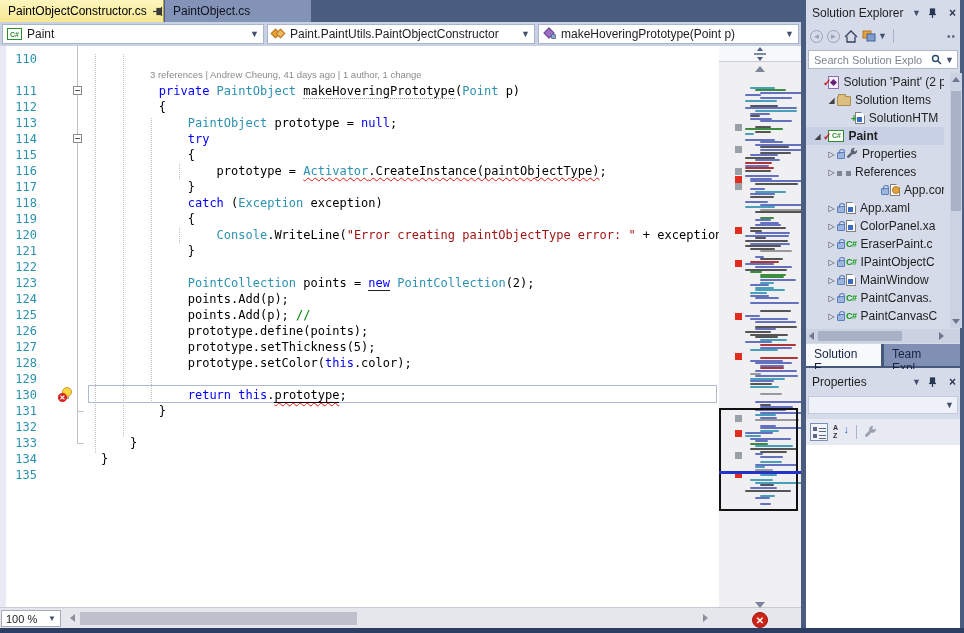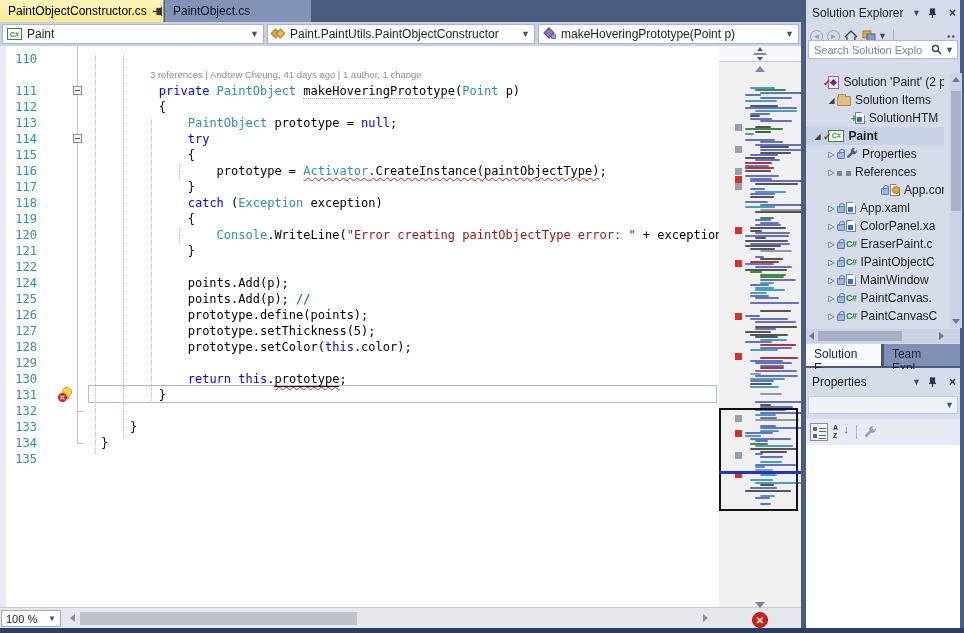--- a/index.html
+++ b/index.html
@@ -81,21 +81,21 @@
 
   
   .vsep{position:absolute;left:801px;top:0;width:5px;height:628px;background:#4a5d80;}
   .redge{position:absolute;left:960px;top:0;width:4px;height:628px;background:#4a5d80;}
   .sidebar{position:absolute;left:806px;top:0;width:154px;height:628px;background:#d5dbe9;}
 
   .se-title{position:absolute;left:0;top:0;width:154px;height:24px;display:flex;align-items:center;padding:2px 4px 0 6px;}
   .se-toolbar{position:absolute;left:0;top:24px;width:154px;height:24px;display:flex;align-items:center;gap:4px;padding:0 4px;}
   .navcirc{width:13px;height:13px;border-radius:50%;border:1px solid #98a2b8;color:#98a2b8;font-size:8px;line-height:11px;text-align:center;}
   .tbsep{width:1px;height:14px;background:#aab3c8;margin:0 2px;}
-  .se-search{position:absolute;left:2px;top:40px;width:150px;height:19px;background:#fff;border:1px solid #b0b8cc;
+  .se-search{position:absolute;left:2px;top:50px;width:150px;height:19px;background:#fff;border:1px solid #b0b8cc;
              display:flex;align-items:center;padding:0 3px;}
   .se-search input{border:none;outline:none;flex:1;min-width:0;font-family:"Liberation Sans",sans-serif;font-size:11px;color:#333;background:transparent;}
   .se-search input::placeholder{color:#7d8496;opacity:1;}
   .tree{position:absolute;left:0;top:73px;width:138px;height:255px;overflow:hidden;}
   .trow{position:relative;height:18px;display:flex;align-items:center;white-space:nowrap;overflow:hidden;width:154px;}
   .trow.sel{background:#c7d0e5;}
   .trow .lbl{margin-left:4px;}
   .trow .lbl.b{font-weight:bold;}
   .exp{display:inline-block;width:11px;font-size:8px;color:#444;flex:0 0 11px;text-align:center;}
   .chk{color:#c41e1e;font-weight:bold;font-size:10px;margin-right:-3px;z-index:2;}
@@ -216,20 +216,21 @@
         <div class="crow"><span class="ln">113</span><span class="ct"><span class="pl">            </span><span class="ty">PaintObject</span><span class="pl"> prototype = </span><span class="kw">null</span><span class="pl">;</span></span></div>
         <div class="crow"><span class="ln">114</span><span class="ct"><span class="pl">            </span><span class="kw">try</span></span></div>
         <div class="crow"><span class="ln">115</span><span class="ct"><span class="pl">            {</span></span></div>
         <div class="crow"><span class="ln">116</span><span class="ct"><span class="pl">                prototype = </span><span class="tysq">Activator</span><span class="sq">.CreateInstance(paintObjectType)</span><span class="pl">;</span></span></div>
         <div class="crow"><span class="ln">117</span><span class="ct"><span class="pl">            }</span></span></div>
         <div class="crow"><span class="ln">118</span><span class="ct"><span class="pl">            </span><span class="kw">catch</span><span class="pl"> (</span><span class="ty">Exception</span><span class="pl"> exception)</span></span></div>
         <div class="crow"><span class="ln">119</span><span class="ct"><span class="pl">            {</span></span></div>
         <div class="crow"><span class="ln">120</span><span class="ct"><span class="pl">                </span><span class="ty">Console</span><span class="pl">.WriteLine(</span><span class="str">"Error creating paintObjectType error: "</span><span class="pl"> + exception.Mes</span></span></div>
         <div class="crow"><span class="ln">121</span><span class="ct"><span class="pl">            }</span></span></div>
         <div class="crow"><span class="ln">122</span><span class="ct"></span></div>
+        <div class="crow"><span class="ln">123</span><span class="ct"><span class="pl">            </span><span class="ty">PointCollection</span><span class="pl"> points = </span><span class="kwu">new</span><span class="pl"> </span><span class="ty">PointCollection</span><span class="pl">(2);</span></span></div>
         <div class="crow"><span class="ln">124</span><span class="ct"><span class="pl">            points.Add(p);</span></span></div>
         <div class="crow"><span class="ln">125</span><span class="ct"><span class="pl">            points.Add(p); </span><span class="cm">//</span></span></div>
         <div class="crow"><span class="ln">126</span><span class="ct"><span class="pl">            prototype.define(points);</span></span></div>
         <div class="crow"><span class="ln">127</span><span class="ct"><span class="pl">            prototype.setThickness(5);</span></span></div>
         <div class="crow"><span class="ln">128</span><span class="ct"><span class="pl">            prototype.setColor(</span><span class="kw">this</span><span class="pl">.color);</span></span></div>
         <div class="crow"><span class="ln">129</span><span class="ct"></span></div>
         <div class="crow"><span class="ln">130</span><span class="ct"><span class="pl">            </span><span class="kw">return</span><span class="pl"> </span><span class="kw">this</span><span class="pl">.</span><span class="perr">prototype</span><span class="pl">;</span></span></div>
         <div class="crow"><span class="ln">131</span><span class="ct"><span class="pl">        }</span></span></div>
         <div class="crow"><span class="ln">132</span><span class="ct"></span></div>
         <div class="crow"><span class="ln">133</span><span class="ct"><span class="pl">    }</span></span></div>

